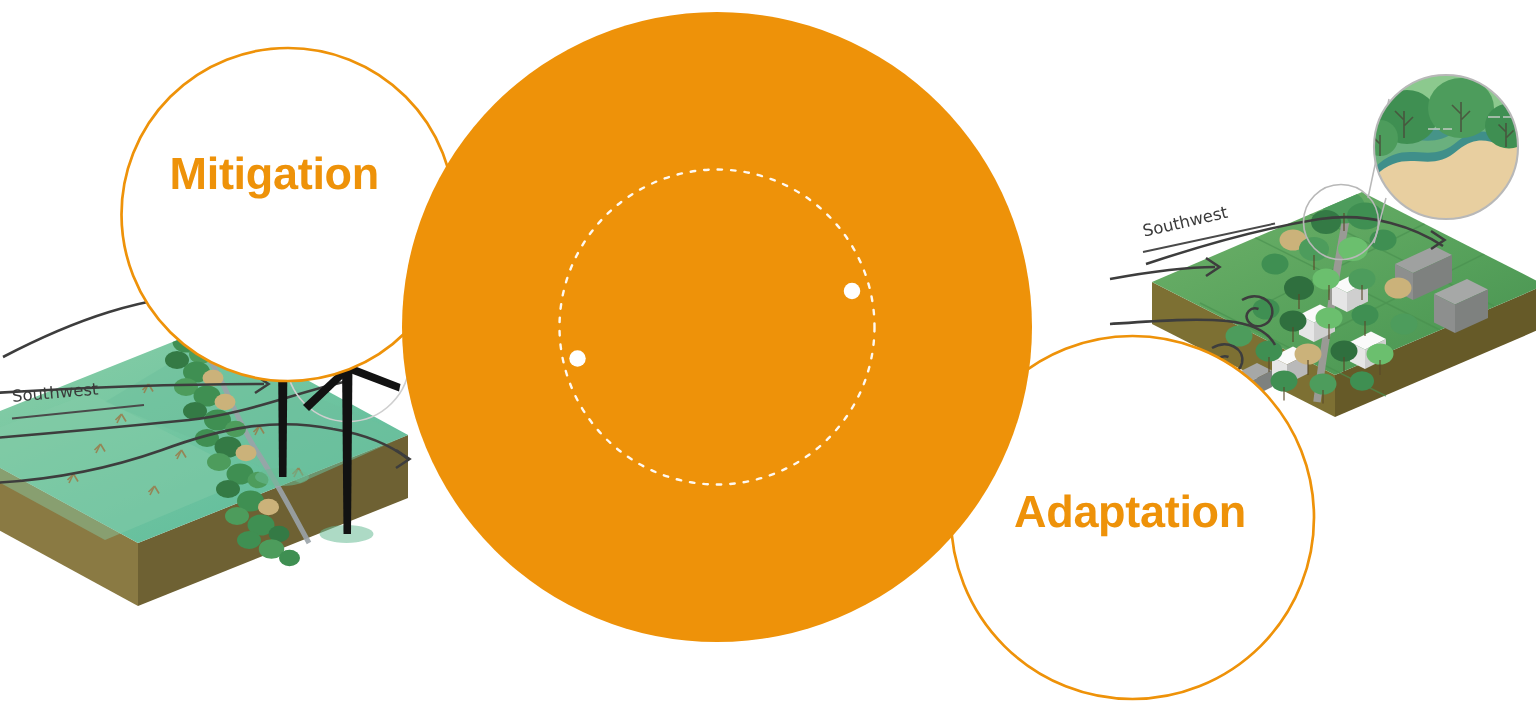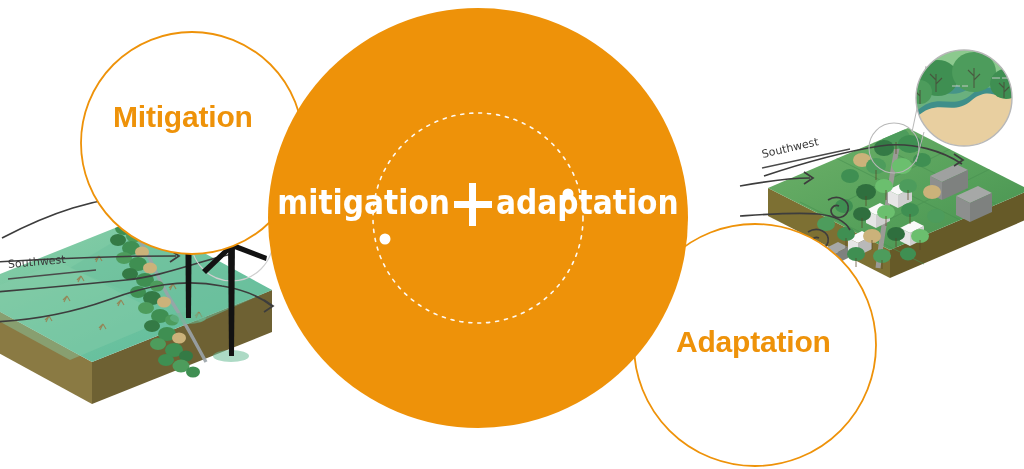--- a/index.html
+++ b/index.html
@@ -269,21 +269,20 @@
     <circle cx="755" cy="345" r="121" fill="#ffffff" stroke="#EE9209" stroke-width="1.8"></circle>
   </svg>
 
   <svg class="layer" viewBox="0 0 1024 469">
     <circle cx="478" cy="218" r="210" fill="#EE9209"></circle>
     <circle cx="478" cy="218" r="105" fill="none" stroke="#ffffff" stroke-width="1.6" stroke-dasharray="3 6" stroke-linecap="round" opacity="0.95"></circle>
     <circle cx="385" cy="239" r="5.5" fill="#ffffff"></circle>
     <circle cx="568" cy="194" r="5.5" fill="#ffffff"></circle>
   </svg>
 
-  <div id="center-text"><span>mitigation</span><span class="plus"><i class="h"></i><i class="v"></i></span><span>adaptation</span></div>
 
   <div id="mitigation-label" class="lbl">Mitigation</div>
 
   <div id="adaptation-label" class="lbl">Adaptation</div>
 
   <div id="sw-left" class="sw-label">Southwest</div>
 
   <div id="sw-right" class="sw-label">Southwest</div>
 
 </div>

